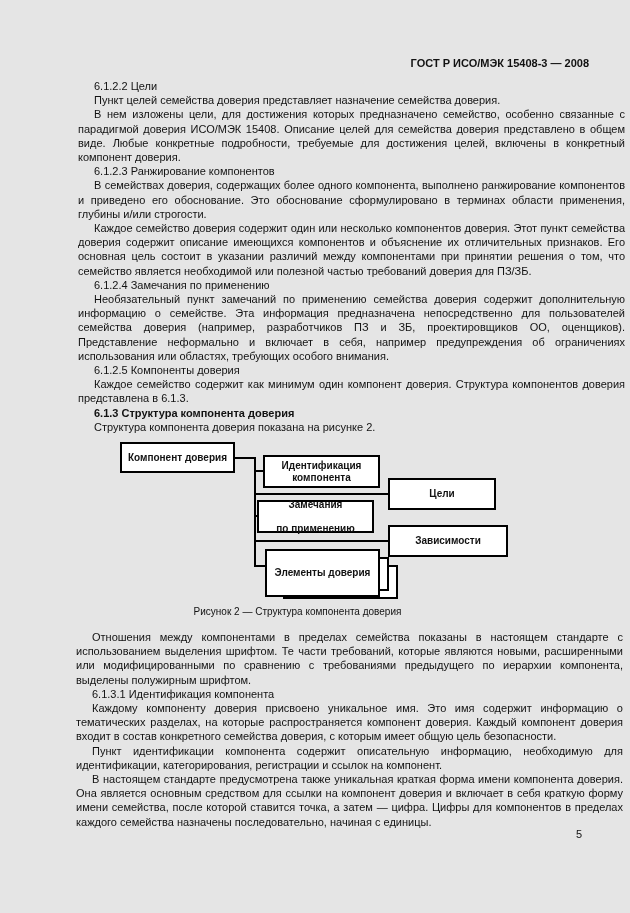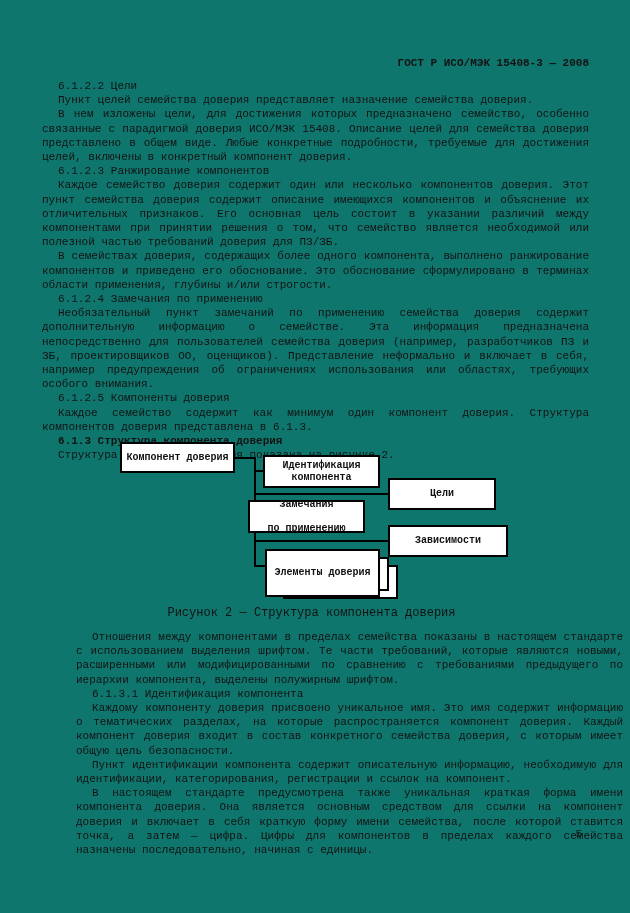--- a/index.html
+++ b/index.html
@@ -1,63 +1,63 @@
 <!DOCTYPE html>
 <html><head>
 <meta charset="utf-8">
 <style>
   html,body { margin:0; padding:0; }
   .page {
     position:relative; width:630px; height:913px;
-    background:#0f766e; overflow:hidden;
-    font-family:Liberation Mono, monospace; color:#121212;
+    background:#e5e5e5; overflow:hidden;
+    font-family:Liberation Sans, sans-serif; color:#121212;
   }
   .doc-header {
     position:absolute; top:57px; left:42px; width:547px;
     text-align:right; font-weight:bold; font-size:11px;
   }
   .tblock {
     position:absolute; left:42px; width:547px;
     font-size:11px; line-height:14.2px;
   }
-  .b1 { top:79px; }
+  .b1 { top:79px;margin-left:36px; }
   .b2 { top:630px;margin-left:34px; }
   .tblock p { margin:0; text-indent:16px; text-align:justify; }
   .tblock p.bold { font-weight:bold; }
   .figure { position:absolute; top:442px; left:42px; width:547px; height:160px; }
   .fbox {
     position:absolute; box-sizing:border-box; background:#ffffff;
     border:2px solid #000000; display:flex; flex-direction:column;
     align-items:center; justify-content:center; text-align:center;
     font-weight:bold; font-size:10px; line-height:12px;
   }
   .fline { position:absolute; background:#000000; }
   .fig-caption {
-    position:absolute; top:606px; left:38px; width:547px;
-    text-align:center; font-size:12px;
+    position:absolute; top:606px; left:24px; width:547px;
+    text-align:center; font-size:10px;
   }
   .page-num {
     position:absolute; top:828px; left:42px; width:540px;
     text-align:right; font-size:11px;
   }
 </style>
 </head>
 <body>
 
 <div class="page">
 
   <div class="doc-header">ГОСТ Р ИСО/МЭК 15408-3 — 2008</div>
 
   <div class="tblock b1">
     <p>6.1.2.2 Цели</p>
     <p>Пункт целей семейства доверия представляет назначение семейства доверия.</p>
     <p>В нем изложены цели, для достижения которых предназначено семейство, особенно связанные с парадигмой доверия ИСО/МЭК 15408. Описание целей для семейства доверия представлено в общем виде. Любые конкретные подробности, требуемые для достижения целей, включены в конкретный компонент доверия.</p>
     <p>6.1.2.3 Ранжирование компонентов</p>
+    <p>В семействах доверия, содержащих более одного компонента, выполнено ранжирование компонентов и приведено его обоснование. Это обоснование сформулировано в терминах области применения, глубины и/или строгости.</p>
     <p>Каждое семейство доверия содержит один или несколько компонентов доверия. Этот пункт семейства доверия содержит описание имеющихся компонентов и объяснение их отличительных признаков. Его основная цель состоит в указании различий между компонентами при принятии решения о том, что семейство является необходимой или полезной частью требований доверия для ПЗ/ЗБ.</p>
-    <p>В семействах доверия, содержащих более одного компонента, выполнено ранжирование компонентов и приведено его обоснование. Это обоснование сформулировано в терминах области применения, глубины и/или строгости.</p>
     <p>6.1.2.4 Замечания по применению</p>
     <p>Необязательный пункт замечаний по применению семейства доверия содержит дополнительную информацию о семействе. Эта информация предназначена непосредственно для пользователей семейства доверия (например, разработчиков ПЗ и ЗБ, проектировщиков ОО, оценщиков). Представление неформально и включает в себя, например предупреждения об ограничениях использования или областях, требующих особого внимания.</p>
     <p>6.1.2.5 Компоненты доверия</p>
     <p>Каждое семейство содержит как минимум один компонент доверия. Структура компонентов доверия представлена в 6.1.3.</p>
     <p class="bold">6.1.3 Структура компонента доверия</p>
     <p>Структура компонента доверия показана на рисунке 2.</p>
   </div>
 
   <div class="figure">
 
@@ -75,21 +75,21 @@
 
     <div class="fbox" style="left:221px; top:13px; width:117px; height:33px;">
       <span>Идентификация</span>
       <span>компонента</span>
     </div>
 
     <div class="fbox" style="left:346px; top:36px; width:108px; height:32px;">
       <span>Цели</span>
     </div>
 
-    <div class="fbox" style="left:206px; top:58px; width:117px; height:33px;gap:12px;">
+    <div class="fbox" style="left:215px; top:58px; width:117px; height:33px;gap:12px;">
       <span>Замечания</span>
       <span>по применению</span>
     </div>
 
     <div class="fbox" style="left:346px; top:83px; width:120px; height:32px;text-align:right;">
       <span>Зависимости</span>
     </div>
 
     <div class="fbox" style="left:241px; top:123px; width:115px; height:34px;"></div>
     <div class="fbox" style="left:232px; top:115px; width:115px; height:34px;"></div>

